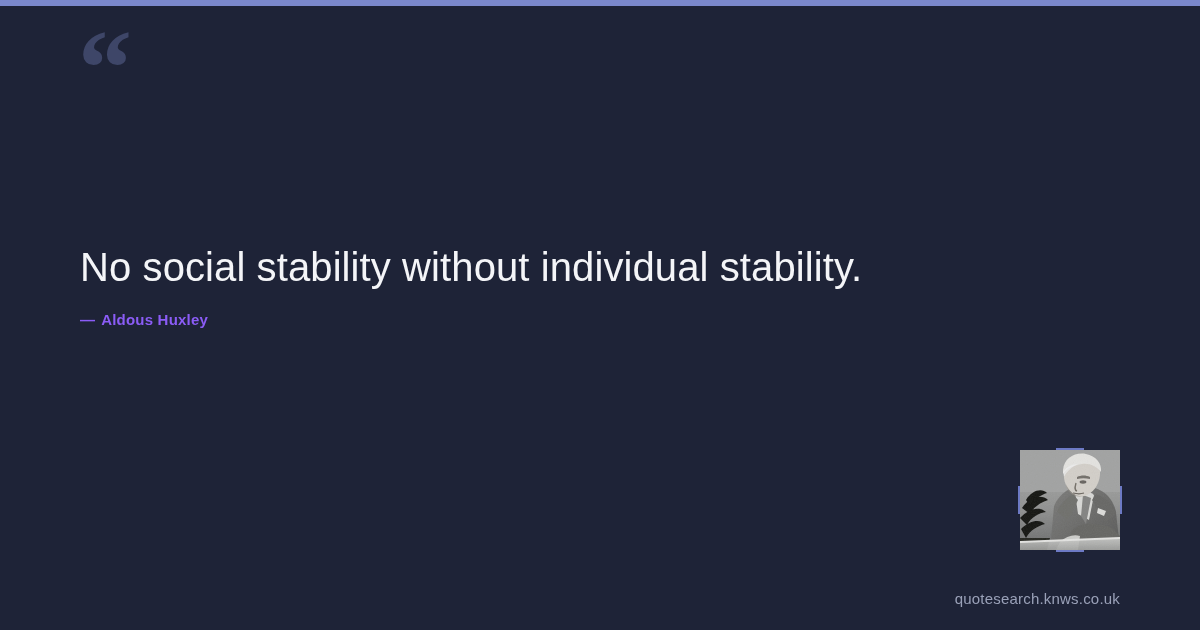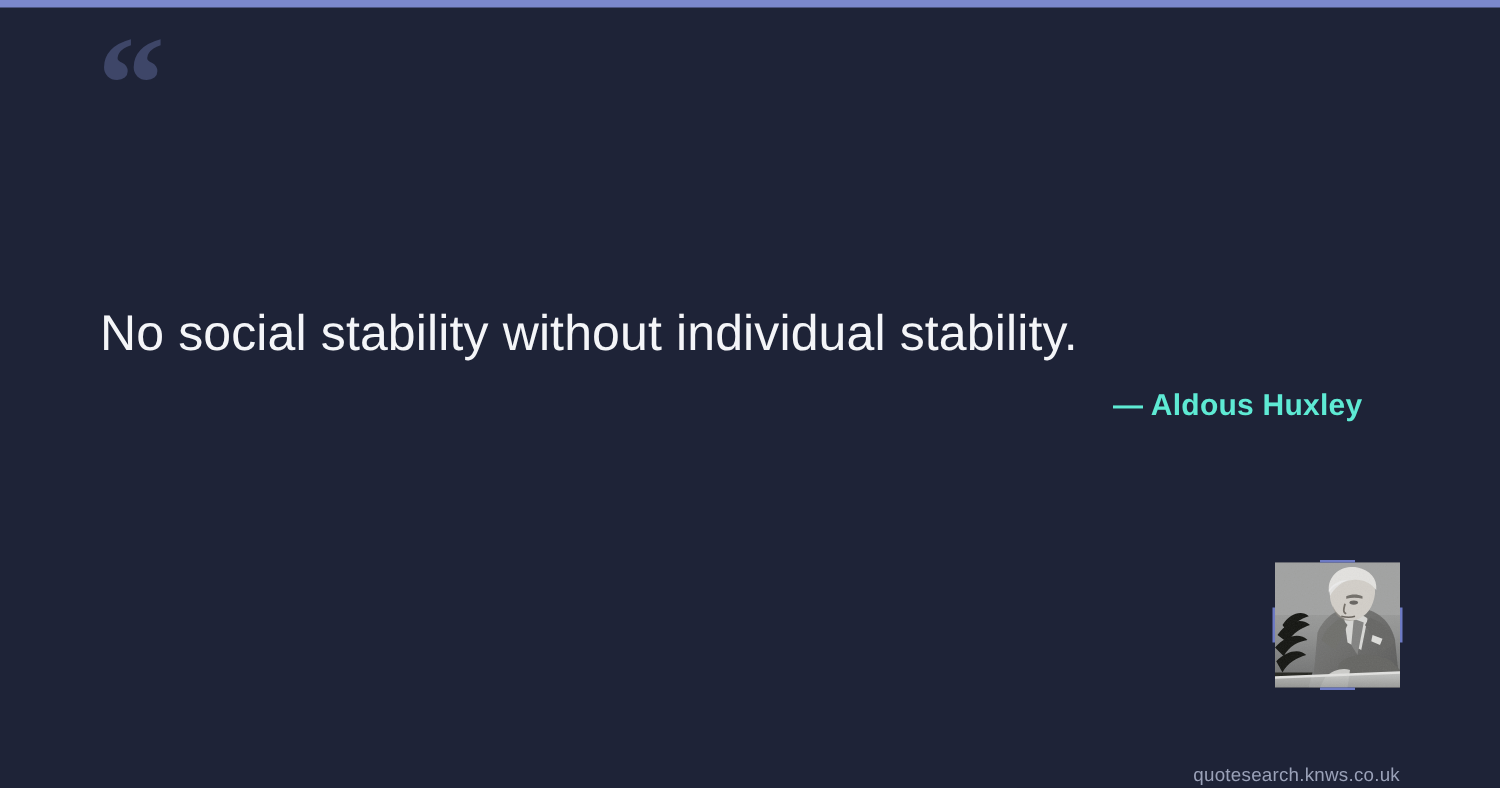--- a/index.html
+++ b/index.html
@@ -59,26 +59,25 @@
     font-size: 40px;
     font-weight: 400;
     line-height: 1.26;
     color: #f4f5f8;
     letter-spacing: 0.1px;
   }
 
   .attribution {
     margin: 0;
     padding-top: 19px;
-    font-size: 24px;
+    font-size: 15px;
     font-weight: 700;
-    color: #5eead4;
+    color: #8b5cf6;
     letter-spacing: 0.2px;
     white-space: nowrap;
-    text-align: right;
   }
   .attribution .dash {
     margin-right: 6px;
   }
 
   
   .portrait-wrap {
     position: absolute;
     left: 1020px;
     top: 450px;
@@ -111,21 +110,20 @@
 
   
   .source-url {
     position: absolute;
     right: 80px;
     top: 590px;
     font-size: 15px;
     color: #9aa1b8;
     letter-spacing: 0.2px;
     text-align: left;
-    margin-top: 22px;
   }
 </style>
 </head>
 <body>
 
 <div class="card">
 
   <div class="top-accent"></div>
 
   <div class="quote-mark">“</div>

